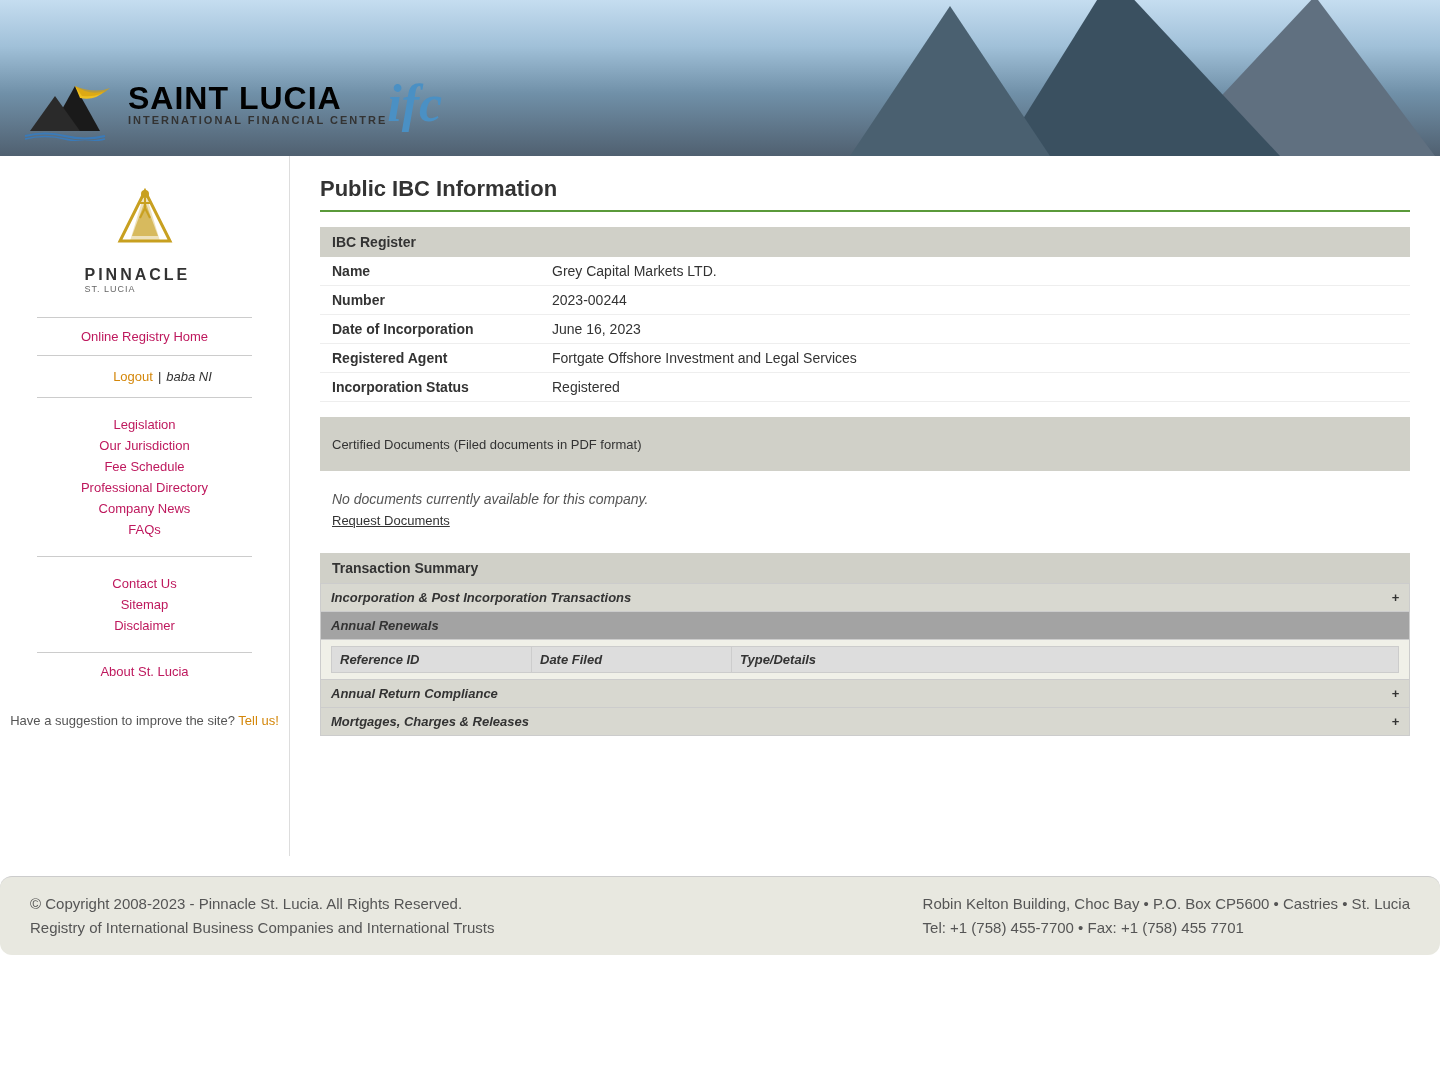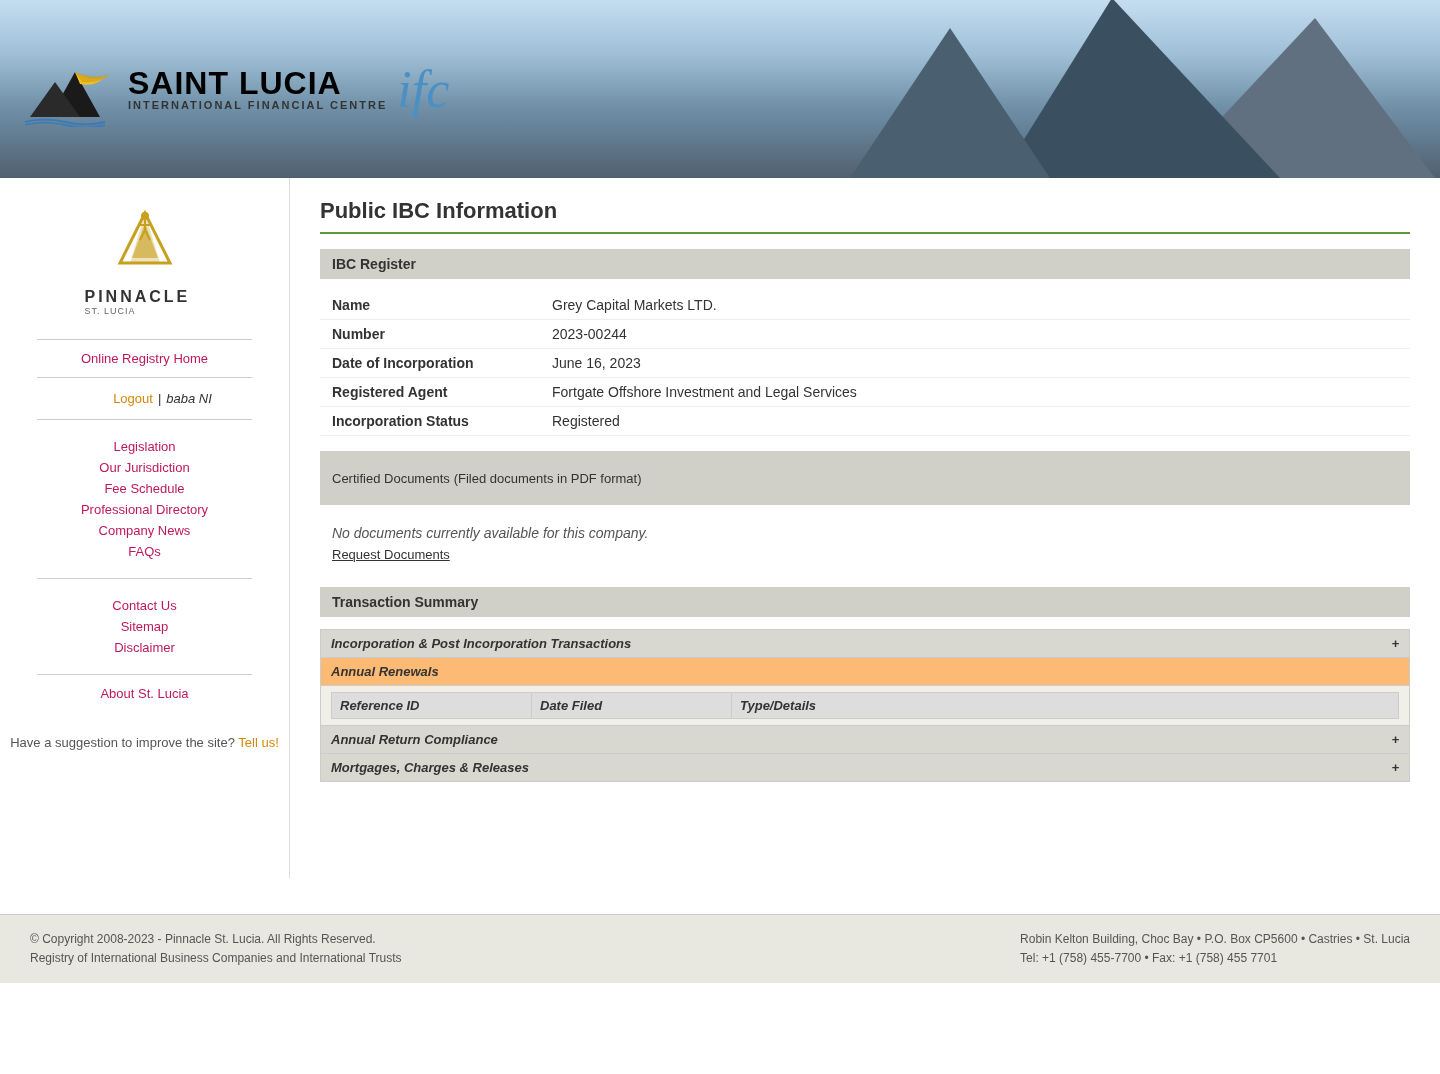--- a/index.html
+++ b/index.html
@@ -1,26 +1,26 @@
 <!DOCTYPE html>
 <html><head>
   <meta charset="utf-8">
   <style>
     * { margin: 0; padding: 0; box-sizing: border-box; }
     body { font-family: Arial, sans-serif; font-size: 14px; color: #333; background: #fff; width: 1440px; }
 
     
     .header {
       width: 100%;
-      height: 178px;
+      height: 156px;
       background: linear-gradient(to bottom, #b8d4e8 0%, #8ab4d0 40%, #6090b0 100%);
       position: relative;
       overflow: hidden;
       display: flex;
-      align-items: center;
+      align-items: flex-end;
     }
     .header-mountains {
       position: absolute;
       top: 0; left: 0; right: 0; bottom: 0;
       background: linear-gradient(180deg, #c5ddf0 0%, #a0c0d8 30%, #7090a8 60%, #506070 100%);
     }
     .header-mountain-left {
       position: absolute;
       bottom: 0; left: 850px;
       width: 200px; height: 150px;
@@ -63,22 +63,21 @@
       font-size: 11px;
       font-weight: bold;
       color: #333;
       letter-spacing: 2px;
     }
     .logo-ifc {
       font-size: 52px;
       font-style: italic;
       color: #4a90c4;
       font-family: Georgia, serif;
-      font-weight: normal;
-      margin-left: 10px;
+      font-weight: bold;
     }
     
 
     
     .main-container {
       display: flex;
       min-height: 700px;
     }
 
     
@@ -189,21 +188,21 @@
       border-top: 2px solid #5a9a3a;
       margin-bottom: 15px;
     }
 
     
     .section-header {
       background: #d0d0c8;
       padding: 7px 12px;
       font-weight: bold;
       font-size: 14px;
-      margin-bottom: 12px;
+      margin-bottom: 0;
     }
 
     .info-table {
       width: 100%;
       border-collapse: collapse;
       margin-bottom: 15px;
     }
     .info-table td {
       padding: 6px 12px;
       vertical-align: top;
@@ -258,21 +257,21 @@
     .trans-table td, .trans-table th {
       border: 1px solid #ccc;
       padding: 6px 10px;
       font-size: 13px;
     }
     .trans-row-header {
       background: #d8d8d0;
       font-weight: bold;
     }
     .trans-row-subheader {
-      background: #fdba74;
+      background: #a3a3a3;
       font-weight: bold;
     }
     .trans-row-cols {
       background: #f0f0e8;
     }
     .trans-row-cols th {
       font-weight: bold;
       background: #e0e0d8;
     }
     .expand-btn {
@@ -283,23 +282,24 @@
     }
 
     
     .footer {
       background: #e8e8e0;
       border-top: 1px solid #ccc;
       padding: 15px 30px;
       display: flex;
       justify-content: space-between;
       align-items: flex-start;
-      font-size: 12px;
+      font-size: 15px;
       color: #555;
-      margin-top: 36px;
+      margin-top: 20px;
+      border-radius: 12px;
     }
     .footer-left, .footer-right {
       line-height: 1.6;
     }
   </style>
 </head>
 <body>
 
 <div class="header">
   <div class="header-mountains">

